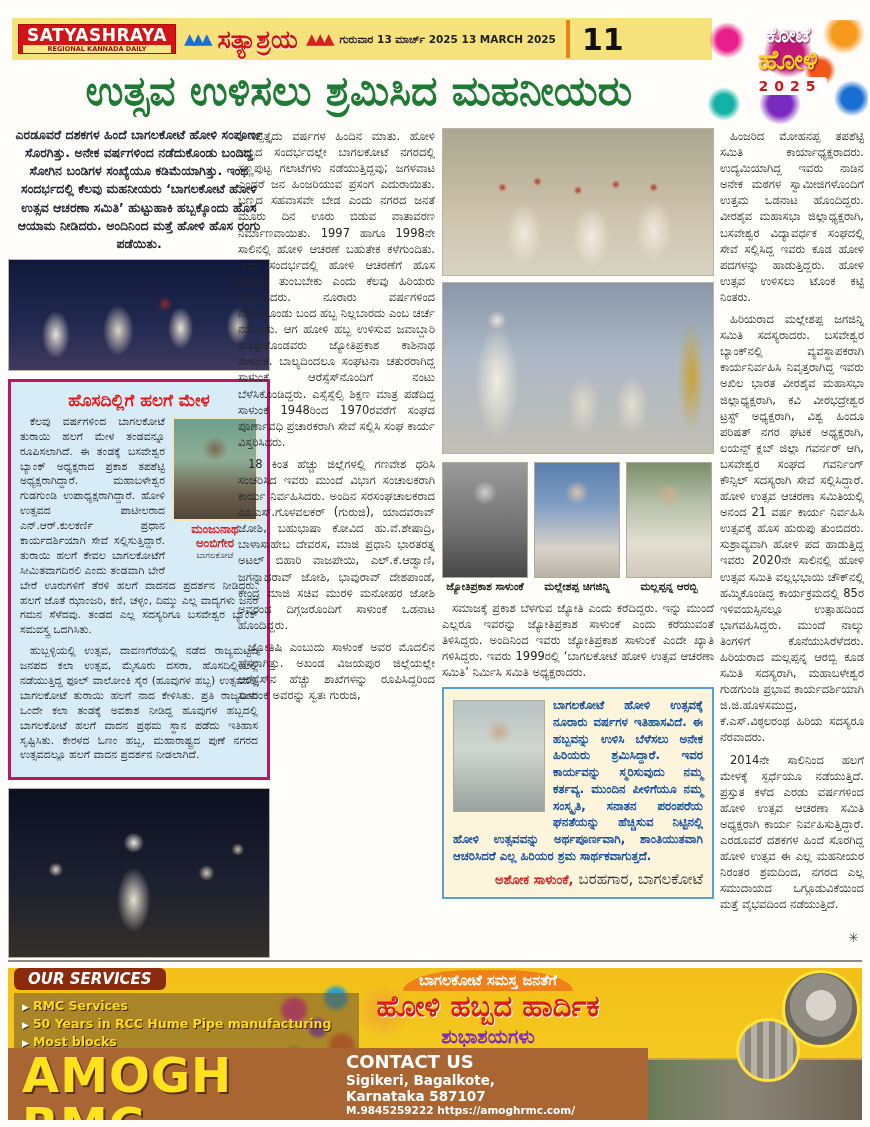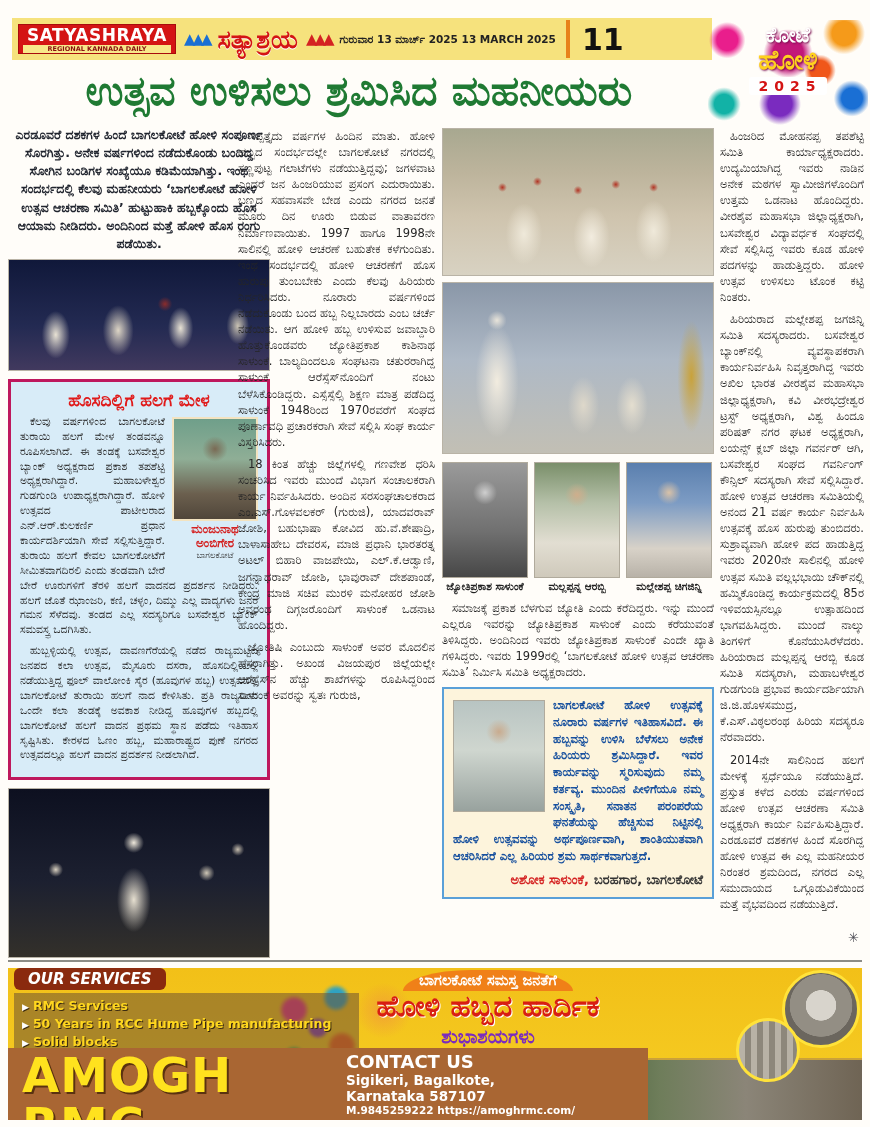--- a/index.html
+++ b/index.html
@@ -109,21 +109,21 @@
   .mid-para{margin-top:7px;}
 
   
   .quotebox{margin-top:7px;background:#fdf4dc;border:2px solid #5aa0d8;padding:8px 9px;box-sizing:border-box;min-height:212px;}
   .q-photo{float:left;width:92px;height:112px;margin:3px 8px 3px 0;border:1px solid #b0aa9c;box-sizing:border-box;
      background:radial-gradient(circle 16px at 50% 28%,#c9ab8e 0,transparent 80%),
      linear-gradient(180deg,#b8c4c2 0,#cfd6cf 45%,#98a29e 100%);}
   .q-text{color:#17509e;font-weight:700;font-size:11.8px;line-height:1.42;text-align:justify;}
   .q-sign{clear:both;text-align:right;margin-top:4px;}
   .q-author{color:#d42222;font-weight:900;font-size:13px;}
-  .q-detail{color:#333;font-size:13px;font-weight:700;}
+  .q-detail{color:#333;font-size:15px;font-weight:400;}
 
   .endmark{position:absolute;left:848px;top:930px;font-size:13px;color:#4a4a52;}
 
   .rule{position:absolute;left:8px;top:960px;width:854px;height:2px;background:#8c8c86;}
 
   
   .ad{position:absolute;left:8px;top:968px;width:854px;height:152px;background:
       radial-gradient(circle 40px at 44% 28%,#e91e8c33 0,transparent 70%),
       linear-gradient(180deg,#f2c018 0,#f6ce25 100%);overflow:hidden;}
   .ad-splash{position:absolute;left:250px;top:6px;width:120px;height:120px;opacity:.9;background:
@@ -213,26 +213,26 @@
 
   <div class="colmid">
     <div class="photo ph-procession"></div>
     <div class="photo ph-stage"></div>
     <div class="portraits">
       <figure>
         <div class="pt pt1"></div>
         <figcaption class="pt-cap">ಜ್ಯೋತಿಪ್ರಕಾಶ ಸಾಳುಂಕೆ</figcaption>
       </figure>
       <figure>
+        <div class="pt pt2"></div>
+        <figcaption class="pt-cap">ಮಲ್ಲೇಶಪ್ಪ ಚಿಗಜಿನ್ನಿ</figcaption>
+      </figure>
+      <figure>
         <div class="pt pt3"></div>
         <figcaption class="pt-cap">ಮಲ್ಲಪ್ಪನ್ನ ಆರಬ್ಬಿ</figcaption>
-      </figure>
-      <figure>
-        <div class="pt pt2"></div>
-        <figcaption class="pt-cap">ಮಲ್ಲೇಶಪ್ಪ ಚಿಗಜಿನ್ನಿ</figcaption>
       </figure>
     </div>
     <div class="bodytxt mid-para">
       <p>ಸಮಾಜಕ್ಕೆ ಪ್ರಕಾಶ ಬೆಳಗುವ ಜ್ಯೋತಿ ಎಂದು ಕರೆದಿದ್ದರು. ಇನ್ನು ಮುಂದೆ ಎಲ್ಲರೂ ಇವರನ್ನು ಜ್ಯೋತಿಪ್ರಕಾಶ ಸಾಳುಂಕೆ ಎಂದು ಕರೆಯುವಂತೆ ತಿಳಿಸಿದ್ದರು. ಅಂದಿನಿಂದ ಇವರು ಜ್ಯೋತಿಪ್ರಕಾಶ ಸಾಳುಂಕೆ ಎಂದೇ ಖ್ಯಾತಿ ಗಳಿಸಿದ್ದರು. ಇವರು 1999ರಲ್ಲಿ ‘ಬಾಗಲಕೋಟೆ ಹೋಳಿ ಉತ್ಸವ ಆಚರಣಾ ಸಮಿತಿ’ ನಿರ್ಮಿಸಿ ಸಮಿತಿ ಅಧ್ಯಕ್ಷರಾದರು.</p>
     </div>
     <div class="quotebox">
       <div class="q-photo"></div>
       <div class="q-text">ಬಾಗಲಕೋಟೆ ಹೋಳಿ ಉತ್ಸವಕ್ಕೆ ನೂರಾರು ವರ್ಷಗಳ ಇತಿಹಾಸವಿದೆ. ಈ ಹಬ್ಬವನ್ನು ಉಳಿಸಿ ಬೆಳೆಸಲು ಅನೇಕ ಹಿರಿಯರು ಶ್ರಮಿಸಿದ್ದಾರೆ. ಇವರ ಕಾರ್ಯವನ್ನು ಸ್ಮರಿಸುವುದು ನಮ್ಮ ಕರ್ತವ್ಯ. ಮುಂದಿನ ಪೀಳಿಗೆಯೂ ನಮ್ಮ ಸಂಸ್ಕೃತಿ, ಸನಾತನ ಪರಂಪರೆಯ ಘನತೆಯನ್ನು ಹೆಚ್ಚಿಸುವ ನಿಟ್ಟಿನಲ್ಲಿ ಹೋಳಿ ಉತ್ಸವವನ್ನು ಅರ್ಥಪೂರ್ಣವಾಗಿ, ಶಾಂತಿಯುತವಾಗಿ ಆಚರಿಸಿದರೆ ಎಲ್ಲ ಹಿರಿಯರ ಶ್ರಮ ಸಾರ್ಥಕವಾಗುತ್ತದೆ.</div>
       <div class="q-sign">
         <span class="q-author">ಅಶೋಕ ಸಾಳುಂಕೆ,</span>
@@ -252,21 +252,21 @@
   <div class="rule"></div>
 
   <section class="ad">
     <div class="ad-splash"></div>
 
     <div class="ad-services">
       <div class="ad-services-title">OUR SERVICES</div>
       <ul>
         <li><span class="blt">▶</span><span>RMC Services</span></li>
         <li><span class="blt">▶</span><span>50 Years in RCC Hume Pipe manufacturing</span></li>
-        <li><span class="blt">▶</span><span>Solid blocks</span></li>
+        <li><span class="blt">▶</span><span>Most blocks</span></li>
         <li><span class="blt">▶</span><span>Newly launched RCC &amp; PSC poles</span></li>
       </ul>
     </div>
 
     <div class="ad-greet">
       <div class="ribbon">ಬಾಗಲಕೋಟೆ ಸಮಸ್ತ ಜನತೆಗೆ</div>
       <div class="greet-main">ಹೋಳಿ ಹಬ್ಬದ ಹಾರ್ದಿಕ</div>
       <div class="greet-sub">ಶುಭಾಶಯಗಳು</div>
     </div>
 

